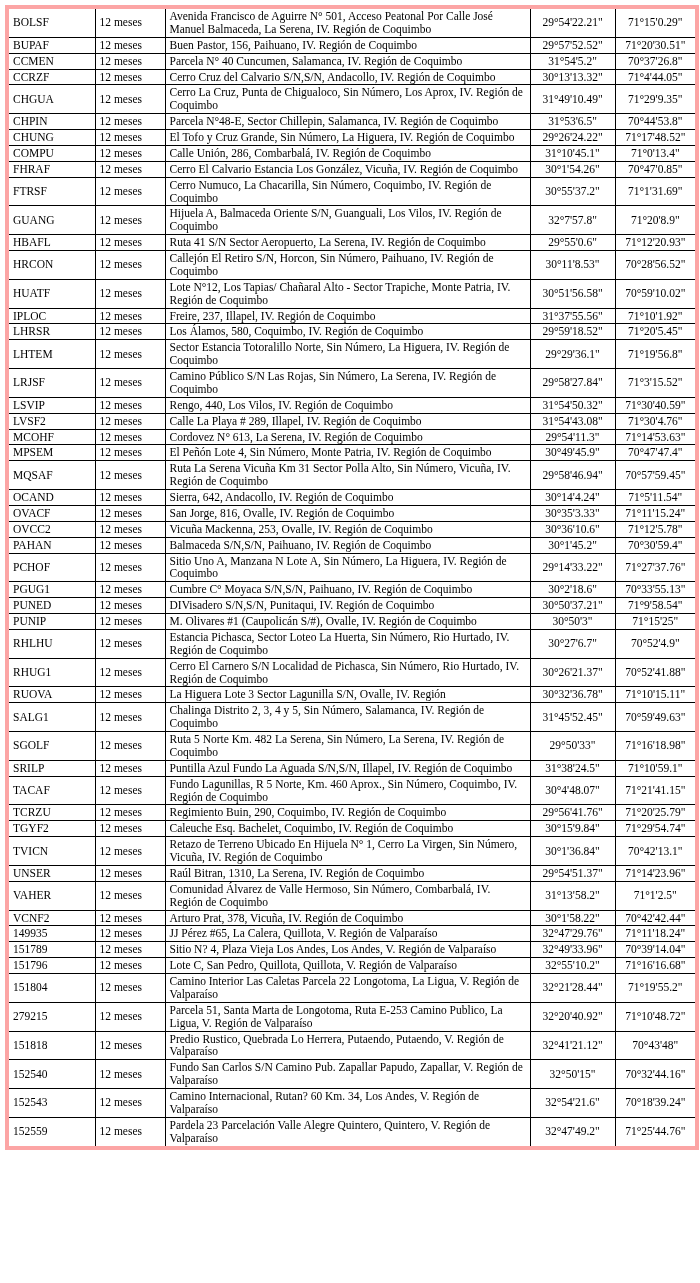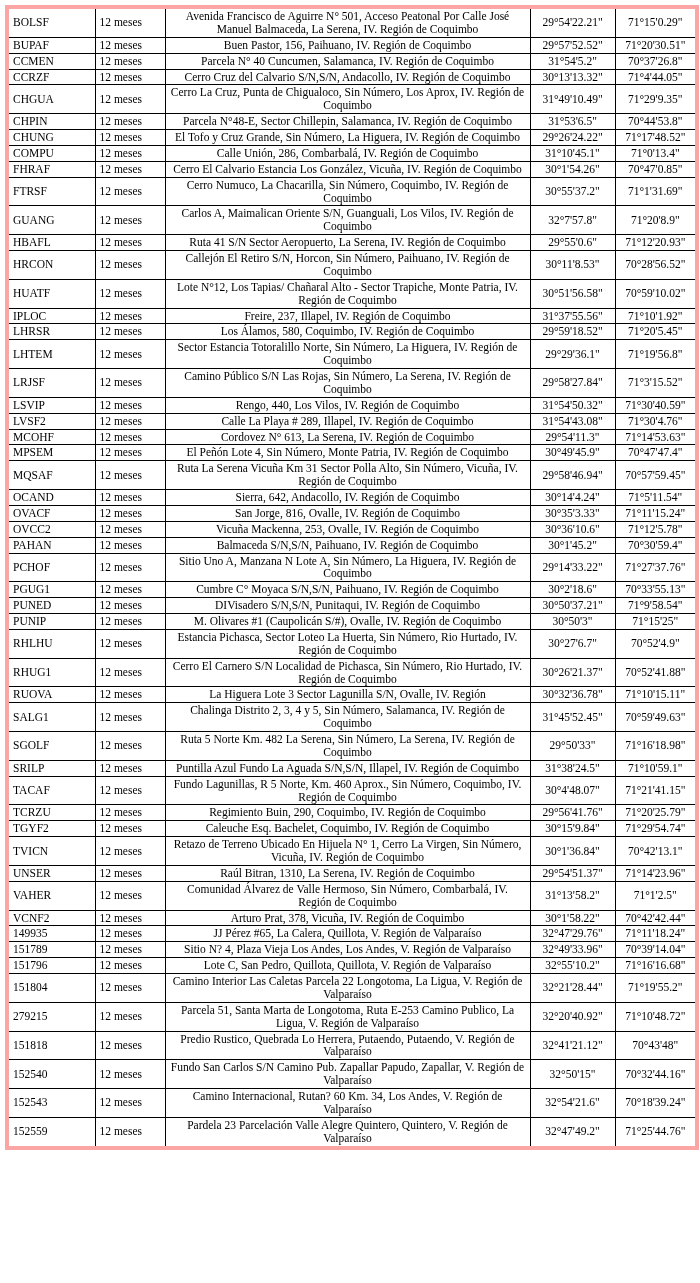--- a/index.html
+++ b/index.html
@@ -24,21 +24,21 @@
   table.sites td {
     border: 1px solid #000000;
     font-size: 11.5px;
     line-height: 1.12;
     padding: 1px 4px;
     vertical-align: middle;
     overflow: hidden;
   }
   td.col-code    { text-align: left; }
   td.col-duration{ text-align: left; }
-  td.col-address { text-align: center; }
+  td.col-address { text-align: left; }
   td.col-lat     { text-align: center; }
   td.col-lon     { text-align: center; }
 </style>
 </head>
 <body>
 
 <div class="page">
   <table class="sites">
     <colgroup>
       <col style="width:88px">
@@ -124,21 +124,21 @@
     <td class="col-code">FTRSF</td>
     <td class="col-duration">12 meses</td>
     <td class="col-address">Cerro Numuco, La Chacarilla,  Sin Número, Coquimbo, IV. Región de Coquimbo</td>
     <td class="col-lat">30°55'37.2"</td>
     <td class="col-lon">71°1'31.69"</td>
   </tr>
 
   <tr>
     <td class="col-code">GUANG</td>
     <td class="col-duration">12 meses</td>
-    <td class="col-address">Carlos A, Maimalican Oriente S/N, Guanguali, Los Vilos, IV. Región de Coquimbo</td>
+    <td class="col-address">Hijuela A, Balmaceda Oriente S/N, Guanguali, Los Vilos, IV. Región de Coquimbo</td>
     <td class="col-lat">32°7'57.8"</td>
     <td class="col-lon">71°20'8.9"</td>
   </tr>
 
   <tr>
     <td class="col-code">HBAFL</td>
     <td class="col-duration">12 meses</td>
     <td class="col-address">Ruta 41 S/N Sector Aeropuerto, La Serena, IV. Región de Coquimbo</td>
     <td class="col-lat">29°55'0.6"</td>
     <td class="col-lon">71°12'20.93"</td>

